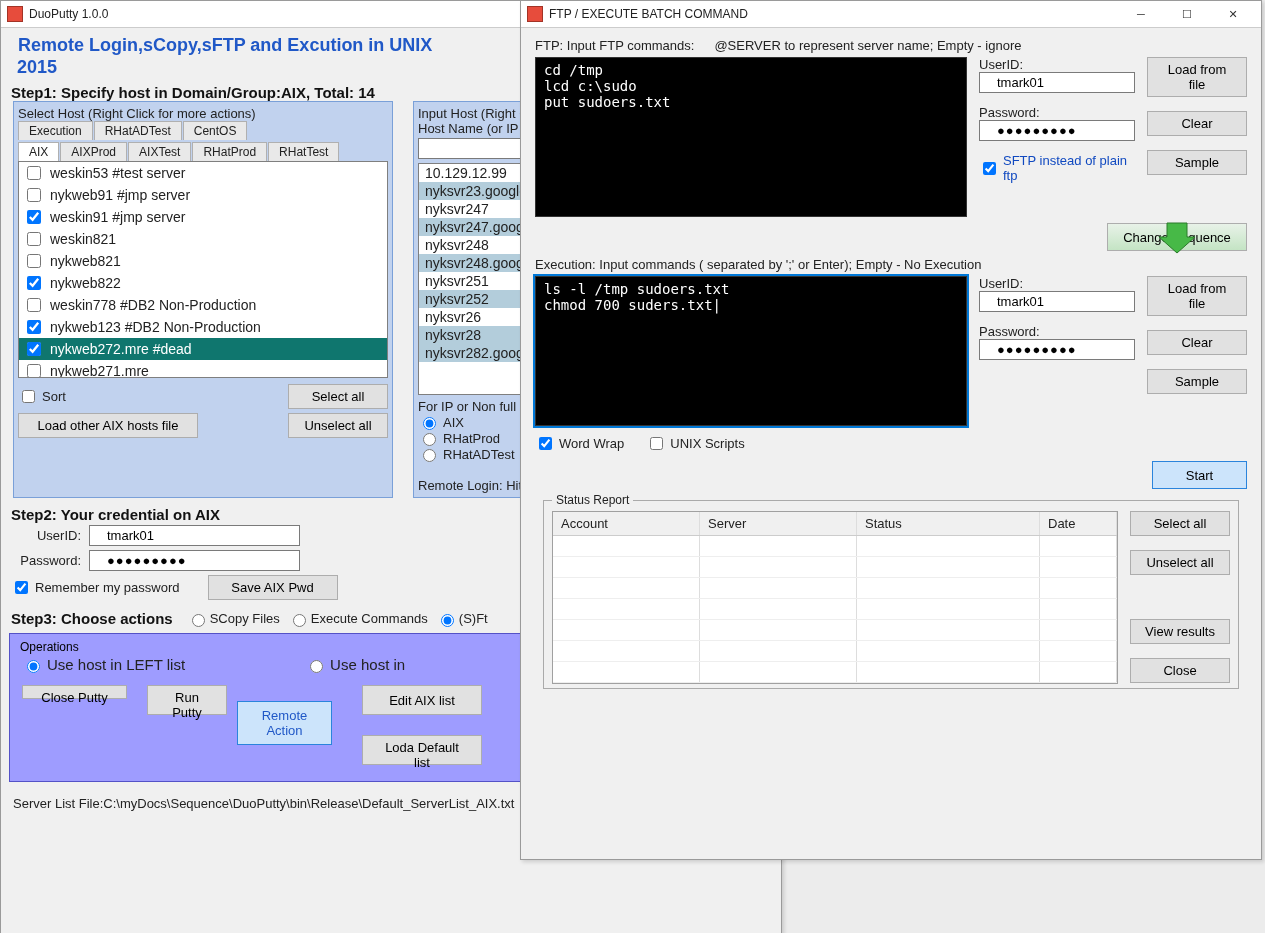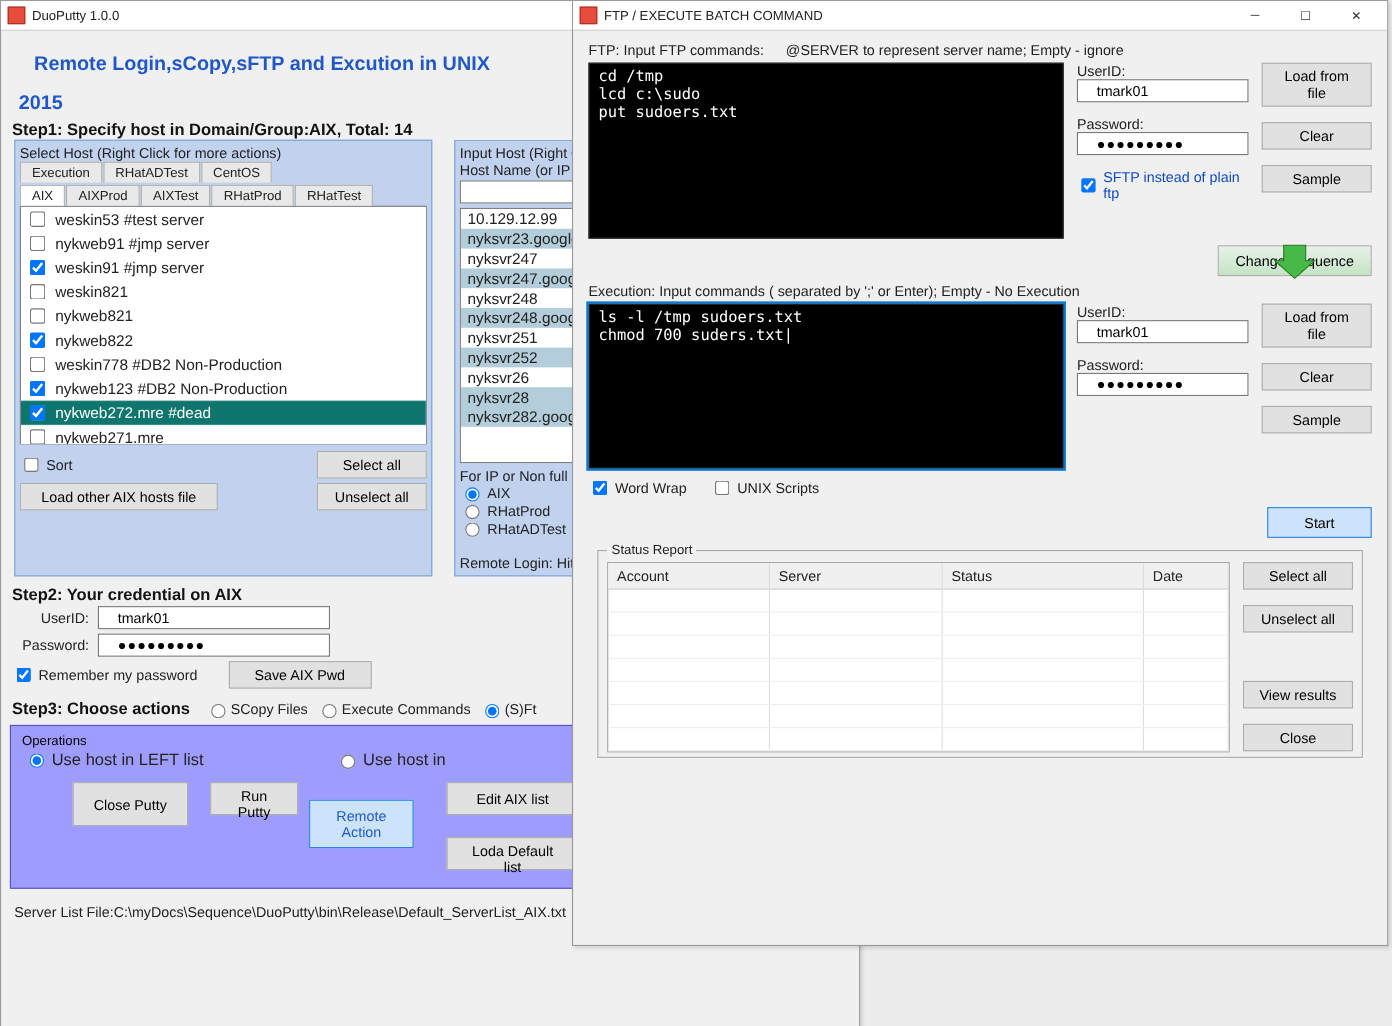--- a/index.html
+++ b/index.html
@@ -1,21 +1,21 @@
 <!DOCTYPE html>
 <html><head>
 <meta charset="utf-8">
 <style>
   body { margin:0; font-family: "Segoe UI", Tahoma, Arial, sans-serif; font-size:13px; background:#ececec; color:#222; width:1265px; height:933px; overflow:hidden; position:relative;}
   .window { position:absolute; background:#f0f0f0; border:1px solid #9a9a9a; box-shadow:2px 2px 4px rgba(0,0,0,0.15);}
   .titlebar { height:26px; background:#fff; border-bottom:1px solid #ccc; display:flex; align-items:center; padding:0 6px; font-size:12px;}
   .titlebar .icon { width:14px; height:14px; background:#e74c3c; border:1px solid #a33326; margin-right:6px;}
   .titlebar .ctrls { margin-left:auto; display:flex; gap:2px;}
   .ctrlbtn { width:44px; height:22px; display:flex; align-items:center; justify-content:center; color:#333; font-size:11px;}
-  h1 { margin:14px; padding:6px 10px 0 16px; font-size:18px; font-weight:bold; color:#2058c7;}
+  h1 { margin:1px; padding:6px 10px 0 16px; font-size:18px; font-weight:bold; color:#2058c7;}
   .subh { padding:0 16px 4px 16px; font-size:18px; color:#2058c7; font-weight:bold;}
   .step { padding:2px 10px 0 10px; font-size:15px; font-weight:bold; color:#121212;}
   .bluebox { background:#c1d2ee; border:1px solid #7aa0d8; margin:0 6px; padding:4px;}
   .tab { display:inline-block; padding:2px 10px; background:#e9e9e9; border:1px solid #b0b0b0; margin-right:1px; font-size:12px; border-bottom:none;}
   .tab.sel { background:#fff;}
   .listbox { background:#fff; border:1px solid #7f7f7f; height:215px; overflow-y:scroll; font-size:14px;}
   .litem { display:flex; align-items:center; padding:1px 4px; gap:6px;}
   .litem input { width:14px; height:14px;}
   .litem.sel { background:#0f766e; color:#fff;}
   .btn { background:#e1e1e1; border:1px solid #adadad; padding:4px 14px; font-size:13px; cursor:pointer;}
@@ -173,33 +173,33 @@
     <label style="display:flex;align-items:center;gap:2px;">
         <input type="radio" name="act" checked="" style="">
         <span>(S)Ft</span>
       </label>
   </div>
 
   <div class="ops">
     <fieldset style="border:none;padding:0;margin:0;">
       <legend style="color:#000;">Operations</legend>
       <div style="display:flex;gap:120px;padding:2px 6px;">
-        <label style="display:flex;align-items:flex-start;gap:4px;font-size:15px;">
+        <label style="display:flex;align-items:flex-end;gap:4px;font-size:15px;">
             <input type="radio" name="side" checked="" style="">
             <span>Use host in LEFT list</span>
           </label>
         <label style="display:flex;align-items:center;gap:4px;font-size:15px;">
             <input type="radio" name="side" style="">
             <span>Use host in</span>
           </label>
       </div>
       <div style="display:flex;gap:10px;padding:10px 6px;align-items:flex-start;">
         <div style="display:flex;flex-direction:column;gap:20px;">
           <div style="display:flex;gap:20px;">
-            <button class="btn" style="width:105px;height:40px;margin-left:44px;">Close Putty</button>
+            <button class="btn" style="width:105px;height:14px;">Close Putty</button>
             <button class="btn" style="width:80px;height:30px;">Run Putty</button>
           </div>
         </div>
         <button class="btn hl" style="width:95px;height:44px;color:#2058c7;white-space:pre;margin-top:16px;">Remote
 Action</button>
         <div style="display:flex;flex-direction:column;gap:20px;margin-left:20px;">
           <button class="btn" style="width:120px;height:30px;">Edit AIX list</button>
           <button class="btn" style="width:120px;height:30px;">Loda Default list</button>
         </div>
       </div>

